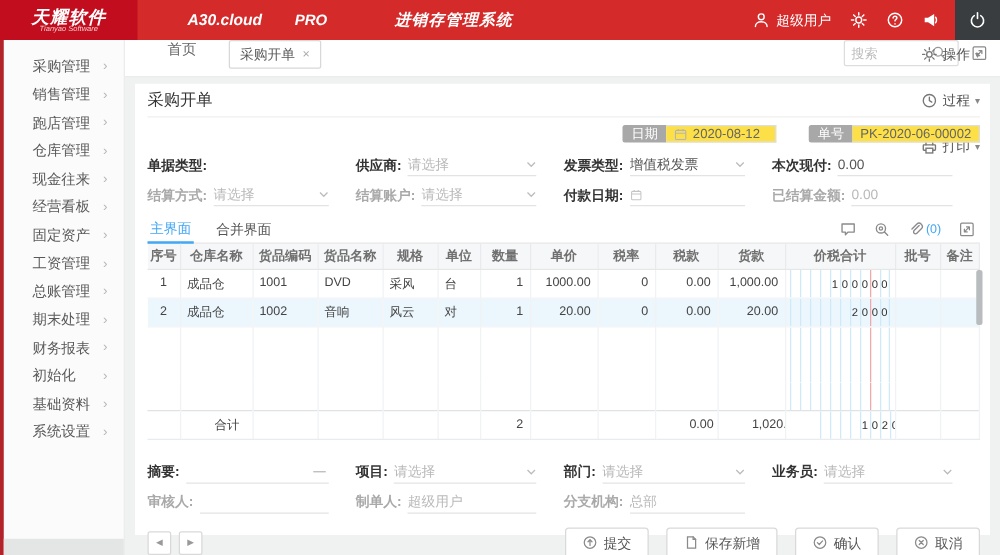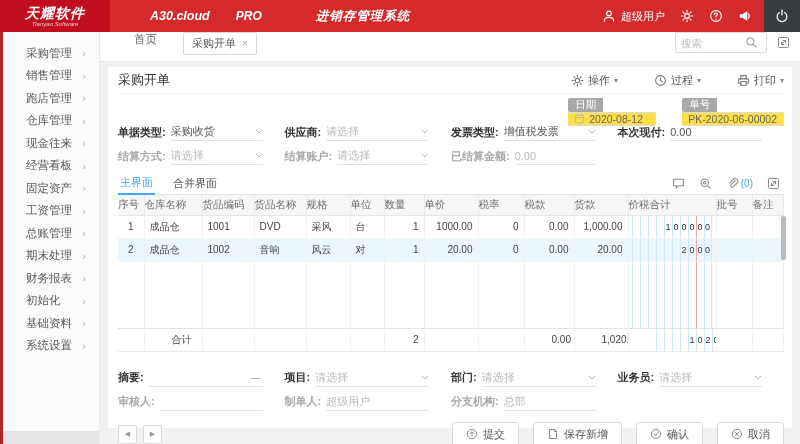--- a/index.html
+++ b/index.html
@@ -41,26 +41,26 @@
   .tab .close{color:#aaa;font-size:10px;cursor:pointer;}
   .tab-right{margin-left:auto;display:flex;align-items:center;gap:10px;}
   .search{display:flex;align-items:center;border:1px solid #ddd;border-radius:2px;height:21px;width:92px;padding:0 5px;background:#fff;margin-left:45px;}
   .search input{border:none;outline:none;width:64px;font-size:10.5px;color:#555;}
   .search input::placeholder{color:#bbb;}
 
   
   .card{background:#fff;margin:5px 8px 16px 8px;flex:1;display:flex;flex-direction:column;padding:0 8px 6px 10px;min-height:0;}
   .title-row{display:flex;align-items:center;height:27px;border-bottom:1px solid #f0f0f0;flex:none;}
   .page-title{font-size:13px;color:#333;font-weight:normal;}
-  .tbtns{margin-left:auto;display:flex;gap:36px;}
+  .tbtns{margin-left:auto;display:flex;gap:22px;flex-direction:column;}
   .tbtn{display:flex;align-items:center;gap:4px;font-size:11px;color:#555;cursor:pointer;background:none;border:none;}
   .caret{font-size:8px;color:#888;}
 
   .doc-row{display:flex;justify-content:flex-end;align-items:center;height:26px;gap:26px;flex:none;}
-  .docfield{display:flex;align-items:flex-start;height:19px;flex-direction:column;}
+  .docfield{display:flex;align-items:center;height:19px;}
   .chip{background:var(--chip);color:#fff;font-size:10.5px;display:flex;align-items:center;padding:0 7px;border-radius:2px 0 0 2px;}
   .docval{border:1px solid #ddd;border-left:none;background:#fde047;display:flex;align-items:center;gap:4px;padding:0 6px;font-size:10.5px;color:#666;min-width:88px;}
 
   .fields-row{display:flex;height:24px;align-items:center;flex:none;}
   .field{width:25%;display:flex;align-items:center;padding-right:22px;}
   .flabel{font-size:11px;font-weight:bold;color:#333;white-space:nowrap;margin-right:5px;}
   .flabel.muted{color:#a9a9a9;}
   .fvalue{flex:1;display:flex;align-items:center;border-bottom:1px solid #e3e3e3;height:18px;font-size:11px;color:#555;gap:4px;}
   .fvalue .val{flex:1;white-space:nowrap;overflow:hidden;}
   .fvalue.muted .val{color:var(--muted);}
@@ -71,21 +71,21 @@
   .gt{font-size:11px;color:#555;margin-right:16px;cursor:pointer;padding:3px 2px;}
   .gt.active{color:var(--blue);border-bottom:2px solid var(--blue);}
   .gt-icons{margin-left:auto;display:flex;align-items:center;gap:14px;padding-right:4px;}
   .gicon{width:13px;height:13px;display:block;cursor:pointer;}
   .attach{display:flex;align-items:center;gap:2px;cursor:pointer;}
   .attach .cnt{color:var(--blue);font-size:10px;}
 
   
   .table-wrap{position:relative;flex:none;}
   table{width:100%;border-collapse:collapse;table-layout:fixed;}
-  th{background:#f6f7f8;font-weight:normal;font-size:10.5px;color:#707070;height:20px;border-right:1px solid #e8eaec;border-bottom:1px solid #e4e6e8;text-align:left;overflow:hidden;white-space:nowrap;margin-left:21px;}
+  th{background:#f6f7f8;font-weight:bold;font-size:10.5px;color:#707070;height:20px;border-right:1px solid #e8eaec;border-bottom:1px solid #e4e6e8;text-align:center;overflow:hidden;white-space:nowrap;margin-left:21px;}
   td{height:22px;font-size:10px;color:#444;border-right:1px solid #f0f2f3;padding:0 5px;overflow:hidden;white-space:nowrap;background-clip:padding-box;}
   tr.row-filled td{border-bottom:1px solid #f0f4f6;}
   tr.stripe td{background:var(--stripe);}
   tr.row-total td{border-top:1px solid #dfe3e6;border-bottom:1px solid #e8ecee;padding-left:27px;}
   td.al-c{text-align:center;} td.al-r{text-align:right;}
   td.dcellwrap{padding:0;}
   .dgrid{display:flex;height:22px;width:80px;margin-left:auto;margin-right:4px;}
   .dcell{width:8px;border-left:1px solid var(--grid-blue);display:flex;align-items:center;justify-content:center;font-size:9px;color:#333;}
   .dcell:last-child{border-right:1px solid var(--grid-blue);}
   .dcell:nth-child(9){border-left:1px solid var(--grid-red);}
@@ -281,26 +281,20 @@
             <span class="chip">单号</span>
             <span class="docval">
                 <span>PK-2020-06-00002</span>
               </span>
           </div>
         </div>
 
         <div class="fields-row" id="fields-row1">
             <div class="field">
               <span class="flabel">单据类型:</span>
-              <span class="fvalue">
-                <span class="val">采购收货</span>
-                <svg class="chevdn" width="8" height="5" viewBox="0 0 8 5" fill="none" stroke="#bbb" stroke-width="1">
-                  <path d="M1 1l3 3 3-3"></path>
-                </svg>
-              </span>
             </div>
             <div class="field">
               <span class="flabel">供应商:</span>
               <span class="fvalue muted">
                 <span class="val">请选择</span>
                 <svg class="chevdn" width="8" height="5" viewBox="0 0 8 5" fill="none" stroke="#bbb" stroke-width="1">
                   <path d="M1 1l3 3 3-3"></path>
                 </svg>
               </span>
             </div>
@@ -330,20 +324,30 @@
                 </svg>
               </span>
             </div>
             <div class="field">
               <span class="flabel muted">结算账户:</span>
               <span class="fvalue muted">
                 <span class="val">请选择</span>
                 <svg class="chevdn" width="8" height="5" viewBox="0 0 8 5" fill="none" stroke="#bbb" stroke-width="1">
                   <path d="M1 1l3 3 3-3"></path>
                 </svg>
+              </span>
+            </div>
+            <div class="field">
+              <span class="flabel">付款日期:</span>
+              <span class="fvalue muted">
+                <svg style="width:10px;height:10px;flex:none" viewBox="0 0 12 12" fill="none" stroke="#c5c5c5" stroke-width="1">
+                  <rect x="1.5" y="2.5" width="9" height="8" rx="1"></rect>
+                  <path d="M1.5 5h9M4 1.2v2M8 1.2v2"></path>
+                </svg>
+                <span class="val"></span>
               </span>
             </div>
             <div class="field">
               <span class="flabel muted">已结算金额:</span>
               <span class="fvalue muted">
                 <span class="val">0.00</span>
               </span>
             </div>
           </div>
 

